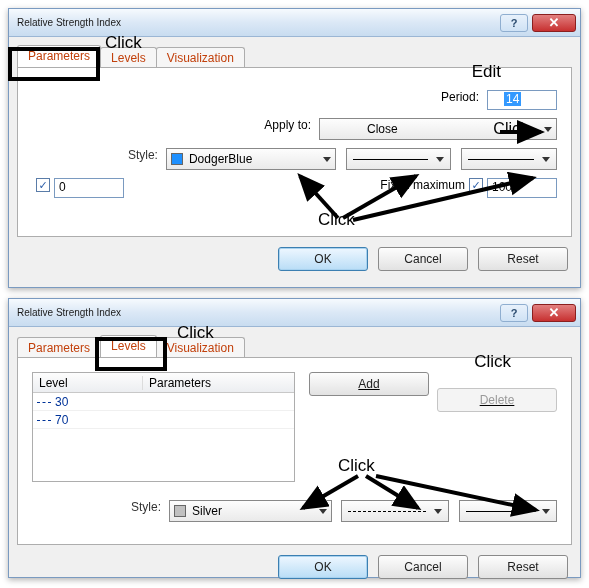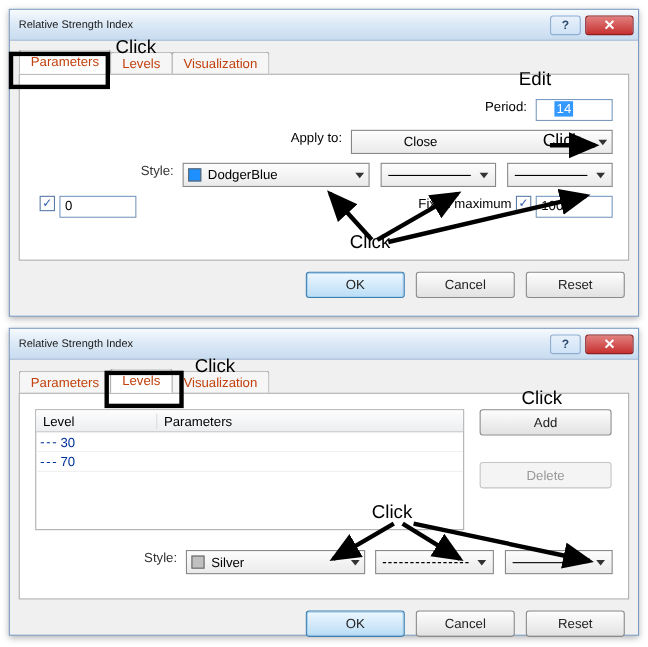--- a/index.html
+++ b/index.html
@@ -214,21 +214,21 @@
     align-items:center;
   }
   .lvl-head .c1 { width:110px; padding-left:6px; border-right:1px solid #dcdcdc;}
   .lvl-head .c2 { flex:1; padding-left:6px;}
   .lvl-row { display:flex; height:18px; align-items:center; border-bottom:1px solid #f0f0f0;}
   .lvl-row .c1 { width:110px; padding-left:4px; color:#003399;}
   .lvl-row .dash {
     display:inline-block; width:14px; vertical-align:middle;
     border-top:1px dashed #003399; height:0; margin-right:4px;
   }
-  .side-btns { display:flex; flex-direction:column; gap:8px; }
+  .side-btns { display:flex; gap:8px;text-decoration:underline; }
 </style>
 </head>
 <body>
 
 <div class="dialog">
   <div class="titlebar">
     <div class="title">Relative Strength Index</div>
     <div class="titlebtn helpbtn">?</div>
     <div class="titlebtn closebtn">✕</div>
   </div>

